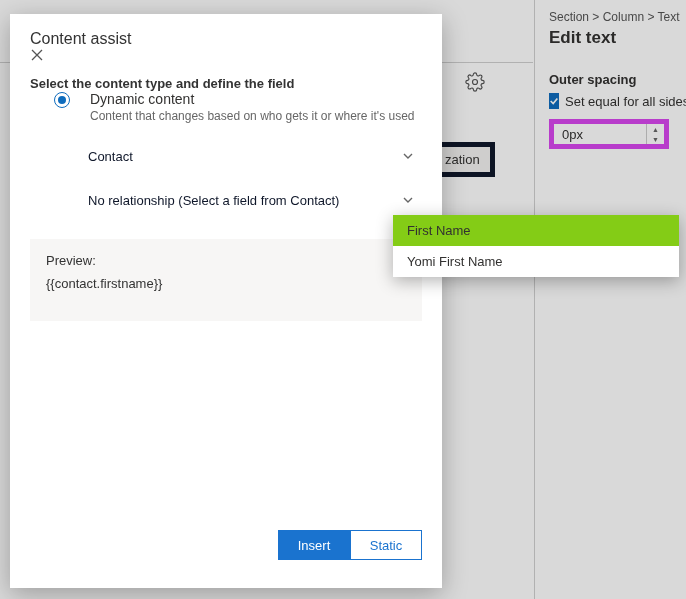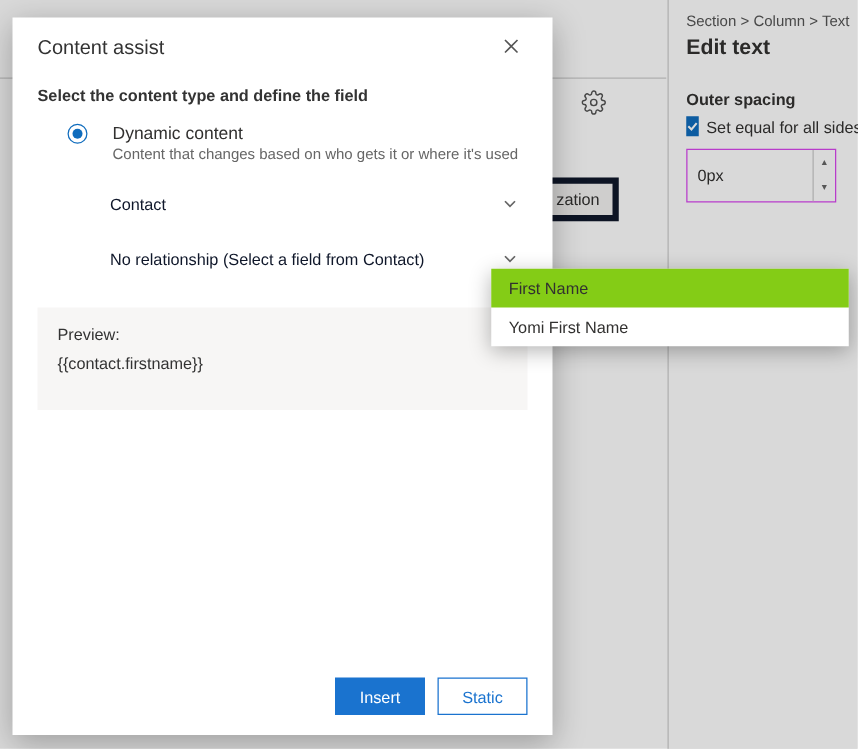--- a/index.html
+++ b/index.html
@@ -49,22 +49,22 @@
     margin-bottom: 10px;
     white-space: nowrap;
   }
   .bk-check {
     width: 16px; height: 16px; background: #0F6CBD;
     display: flex; align-items: center; justify-content: center;
     color: #fff; font-size: 11px;
   }
   .bk-spinbox {
     display: flex; align-items: center;
-    border: 1px solid #d946ef;
-    width: 120px; height: 43px;
+    border: 5px solid #d946ef;
+    width: 120px; height: 30px;
     padding-left: 8px;
     background: #fff;
     font-size: 13px;
     justify-content: space-between;
     text-align: right;
   }
   .bk-spin-arrows {
     border-left: 1px solid #ccc;
     width: 18px; height: 100%;
     display: flex; flex-direction: column;
@@ -94,30 +94,30 @@
     position: absolute;
     top: 14px; left: 10px;
     width: 432px; height: 574px;
     background: #fff;
     box-shadow: 0 6px 24px rgba(0,0,0,0.28);
     padding: 16px 20px 0 20px;
     display: flex; flex-direction: column;
   }
   .modal-header {
     display: flex; justify-content: space-between; align-items: flex-start;
-    margin-bottom: 19px;
+    margin-bottom: 8px;
+    flex-direction: column;
   }
   .modal-title { font-size: 16px; color: #333; }
   .close-x {
     font-size: 16px; color: #555; cursor: pointer;
     width: 20px; height: 20px; text-align: center;
   }
   .modal-sub {
     font-size: 13px; font-weight: 600; color: #333;
-    margin-bottom: 14px;
   }
   .opt-row { display: flex; gap: 20px; margin-bottom: 10px; }
   .indent { margin-left: 24px; }
   .radio {
     width: 16px; height: 16px; border-radius: 50%;
     border: 1px solid #8a8886; background: #fff;
     display: flex; align-items:center; justify-content:center;
     flex-shrink: 0;
     margin-top: 1px;
     cursor: pointer;
@@ -150,22 +150,22 @@
   .static-block { margin-top: 0px; }
   .preview {
     margin-top: 10px;
     background: #f7f6f5;
     padding: 14px 16px 30px 16px;
     font-size: 13px; color: #333;
   }
   .preview-label { margin-bottom: 8px; }
   .footer {
     margin-top: auto;
-    display: flex; gap: 10px; justify-content: flex-end;
-    padding: 12px 0 16px 0;
+    display: flex; justify-content: flex-end;
+    padding: 12px 0 28px 0;
   }
   .btn {
     height: 30px; min-width: 72px;
     display: flex; align-items:center; justify-content:center;
     font-size: 13px; cursor: pointer;
     padding: 0 16px;
   }
   .btn-primary { background: #1a73cf; color: #fff; }
   .btn-secondary { background: #fff; color: #1a73cf; border: 1px solid #1a73cf; }
 

